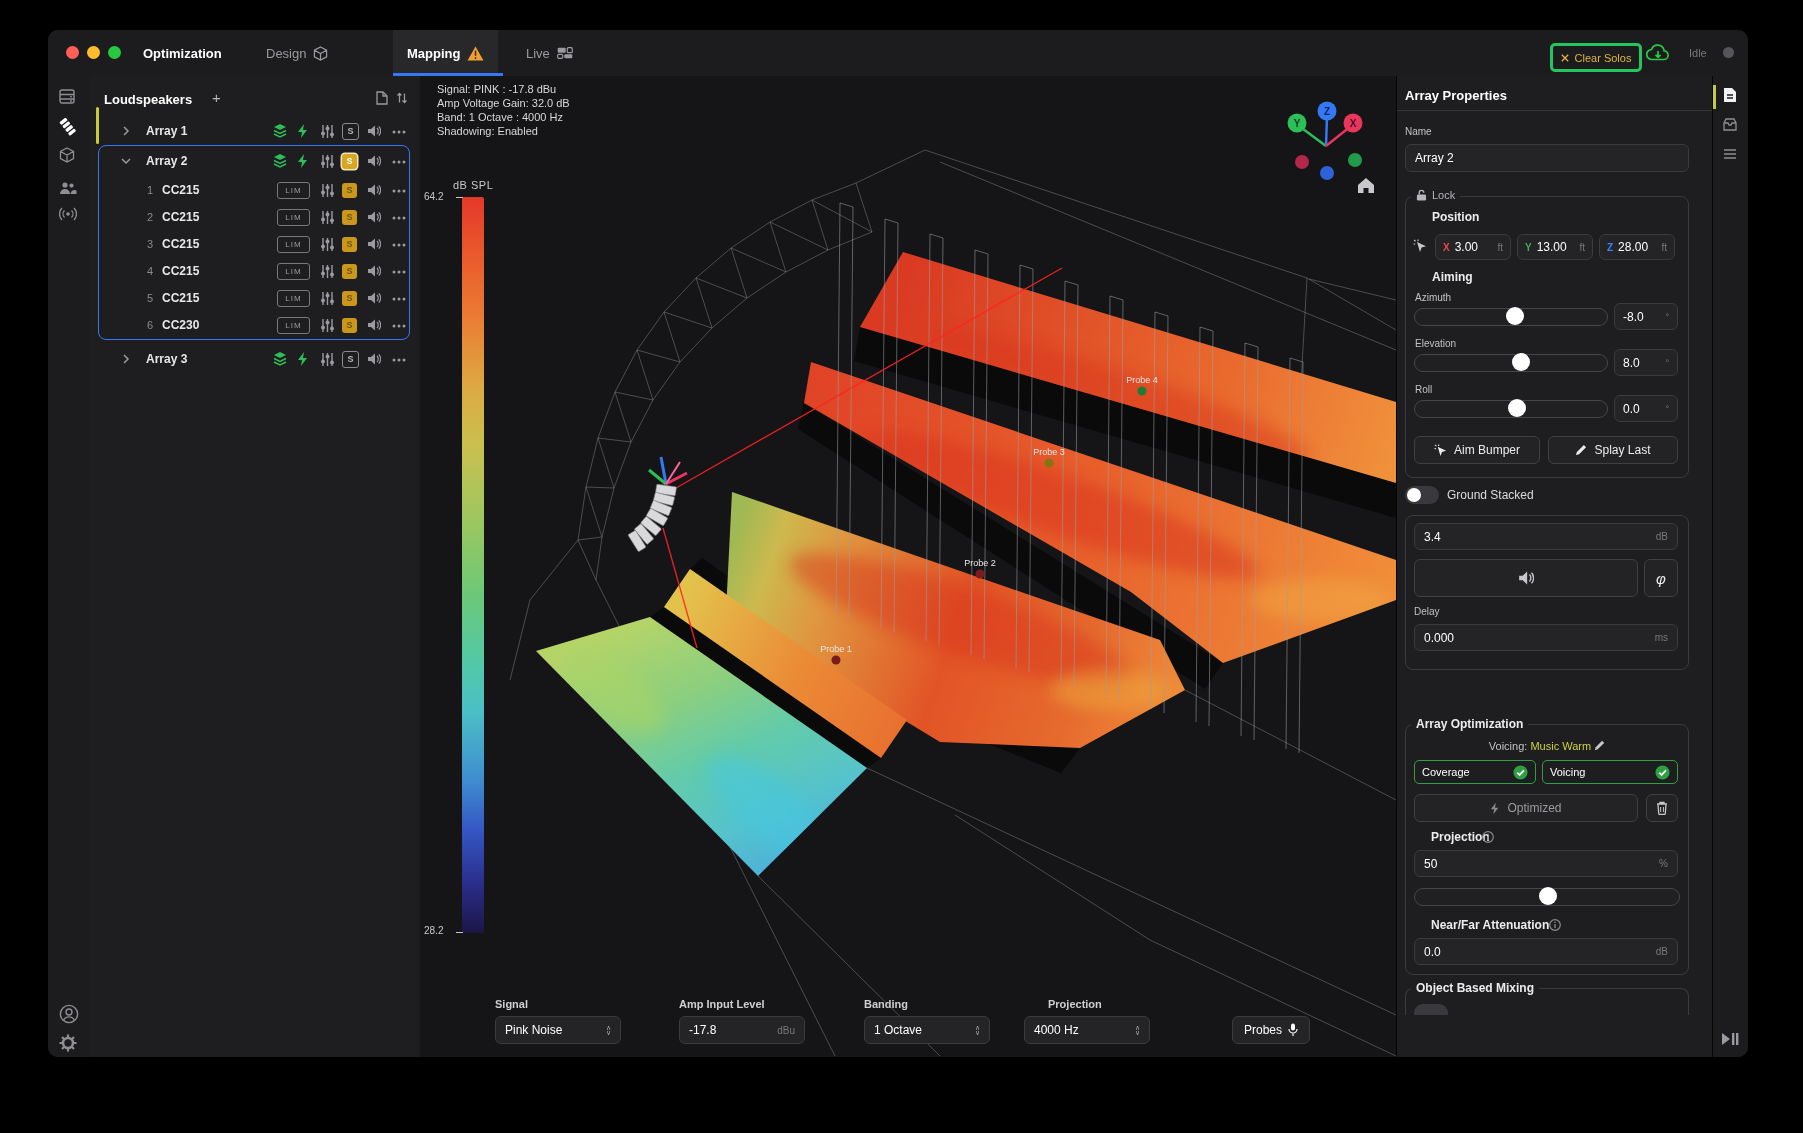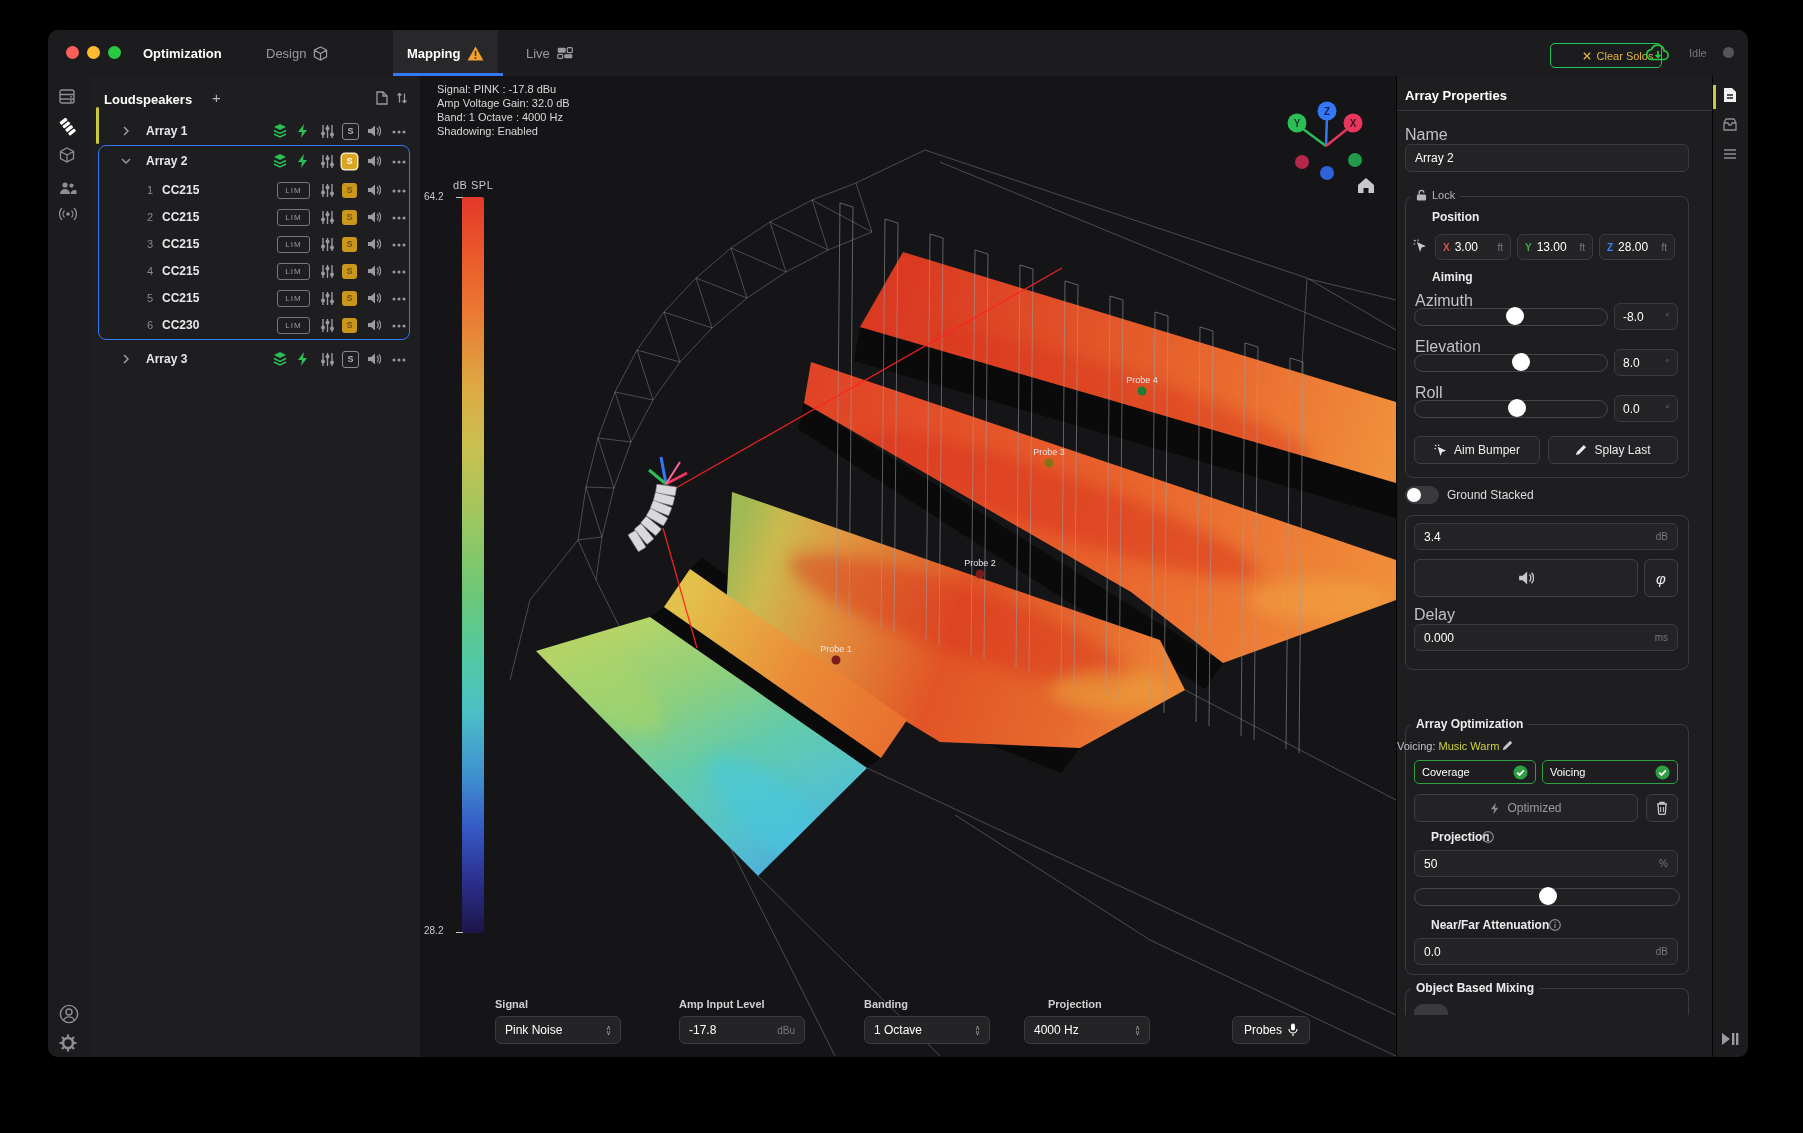--- a/index.html
+++ b/index.html
@@ -9,21 +9,21 @@
   #window{position:absolute;left:48px;top:30px;width:1700px;height:1027px;background:#1d1d1f;border-radius:10px;
           overflow:hidden;box-shadow:0 0 0 1px #000;}
   
   #titlebar{position:absolute;left:0;top:0;width:1700px;height:46px;background:#1c1c1e;border-bottom:1px solid #0a0a0a;}
   .tl{position:absolute;top:16px;width:13px;height:13px;border-radius:50%;}
   .tab{position:absolute;top:0;height:46px;display:flex;align-items:center;gap:7px;font-size:13px;color:#9a9aa0;}
   .tab.bold{font-weight:bold;color:#fff;}
   #tab-mapping{background:#28282b;padding:0 14px;}
   #tab-underline{position:absolute;left:345px;top:43px;width:110px;height:3px;background:#3478f6;}
   .pillbtn{position:absolute;display:flex;align-items:center;gap:6px;border-radius:5px;font-size:11px;justify-content:center;}
-  #clear-solos{left:1502px;top:13px;width:86px;height:23px;border:1px solid #22c55e;color:#e0b53e;padding-left:24px;}
+  #clear-solos{left:1502px;top:13px;width:86px;height:23px;border:3px solid #22c55e;color:#e0b53e;}
   
   #rail{position:absolute;left:0;top:46px;width:42px;height:981px;background:#1c1c1e;border-right:1px solid #0c0c0d;}
   .railic{position:absolute;left:11px;color:#8e8e93;}
   
   #lpanel{position:absolute;left:42px;top:46px;width:330px;height:981px;background:#1e1e20;border-right:1px solid #050506;}
   #lp-accent{position:absolute;left:6px;top:31px;width:3px;height:37px;background:#c9c93c;border-radius:2px;}
   #lp-title{position:absolute;left:14px;top:16px;font-size:13px;font-weight:bold;color:#fff;}
   .trow{position:absolute;left:10px;width:312px;height:26px;display:flex;align-items:center;font-size:12px;color:#e8e8ea;}
   .rnum{position:absolute;left:47px;color:#8a8a8f;font-size:11px;}
   .rname{position:absolute;font-weight:bold;}
@@ -47,21 +47,21 @@
   #cbtitle{position:absolute;left:33px;top:103px;font-size:11px;color:#c8c8cc;letter-spacing:.5px;}
   
   .tlabel{position:absolute;top:922px;font-size:11px;font-weight:bold;color:#cfcfd2;}
   .tctl{position:absolute;top:940px;height:28px;background:#242427;border:1px solid #3a3a40;border-radius:6px;
         display:flex;align-items:center;font-size:12px;color:#fff;padding:0 9px;box-sizing:border-box;}
   .tctl .unit{margin-left:auto;color:#77777c;font-size:10px;}
   .stepper{margin-left:auto;display:flex;flex-direction:column;line-height:5px;font-size:7px;color:#aaa;}
   
   #rpanel{position:absolute;left:1348px;top:46px;width:316px;height:981px;background:#1e1e20;border-left:1px solid #050506;}
   .rp-h{position:absolute;left:8px;font-size:13px;font-weight:bold;color:#fff;}
-  .rp-lbl{position:absolute;font-size:16px;color:#c2c2c6;}
+  .rp-lbl{position:absolute;font-size:10px;color:#c2c2c6;}
   .rp-lbl.b{font-weight:bold;color:#ececee;font-size:12px;padding-left:17px;}
   .field{position:absolute;background:#242427;border:1px solid #3a3a40;border-radius:6px;display:flex;align-items:center;
          font-size:12px;color:#fff;padding:0 9px;box-sizing:border-box;}
   .field .unit{margin-left:auto;color:#77777c;font-size:10px;}
   .fs{position:absolute;border:1px solid #3a3a40;border-radius:8px;}
   .fs-legend{position:absolute;background:#1e1e20;padding:0 5px;font-size:11px;color:#b5b5ba;display:flex;gap:5px;align-items:center;}
   .fs-legend.b{font-weight:bold;color:#ececee;font-size:12px;}
   .slider{position:absolute;height:16px;background:#202022;border:1px solid #45454b;border-radius:9px;}
   .knob{position:absolute;top:-2px;width:18px;height:18px;background:#fff;border-radius:50%;}
   .valbox{position:absolute;width:64px;height:27px;background:#242427;border:1px solid #3a3a40;border-radius:6px;
@@ -843,21 +843,21 @@
     <div class="field" style="left:17px;top:548px;width:264px;height:27px">
       <span>0.000</span>
       <span class="unit">ms</span>
     </div>
 
 
     <div class="fs" style="left:8px;top:648px;width:282px;height:249px"></div>
     <div class="fs-legend b" style="left:14px;top:641px">
       <span>Array Optimization</span>
     </div>
-    <div class="abs" style="left:0;top:664px;width:300px;text-align:left;font-size:11px">
+    <div class="abs" style="left:0;top:664px;width:300px;text-align:center;font-size:11px">
       <span style="color:#c2c2c6">Voicing:</span>
       <span style="color:#cdd23c">Music Warm</span>
       <svg class="ic" style="display:inline-block;vertical-align:-1px;color:#c8c8cc" width="11" height="11">
           <use href="#i-pen"></use>
         </svg>
     </div>
     <div class="chip" style="left:17px;top:684px;width:122px">
       <span>Coverage</span>
       <svg class="ic ck" width="15" height="15">
           <use href="#i-check"></use>

